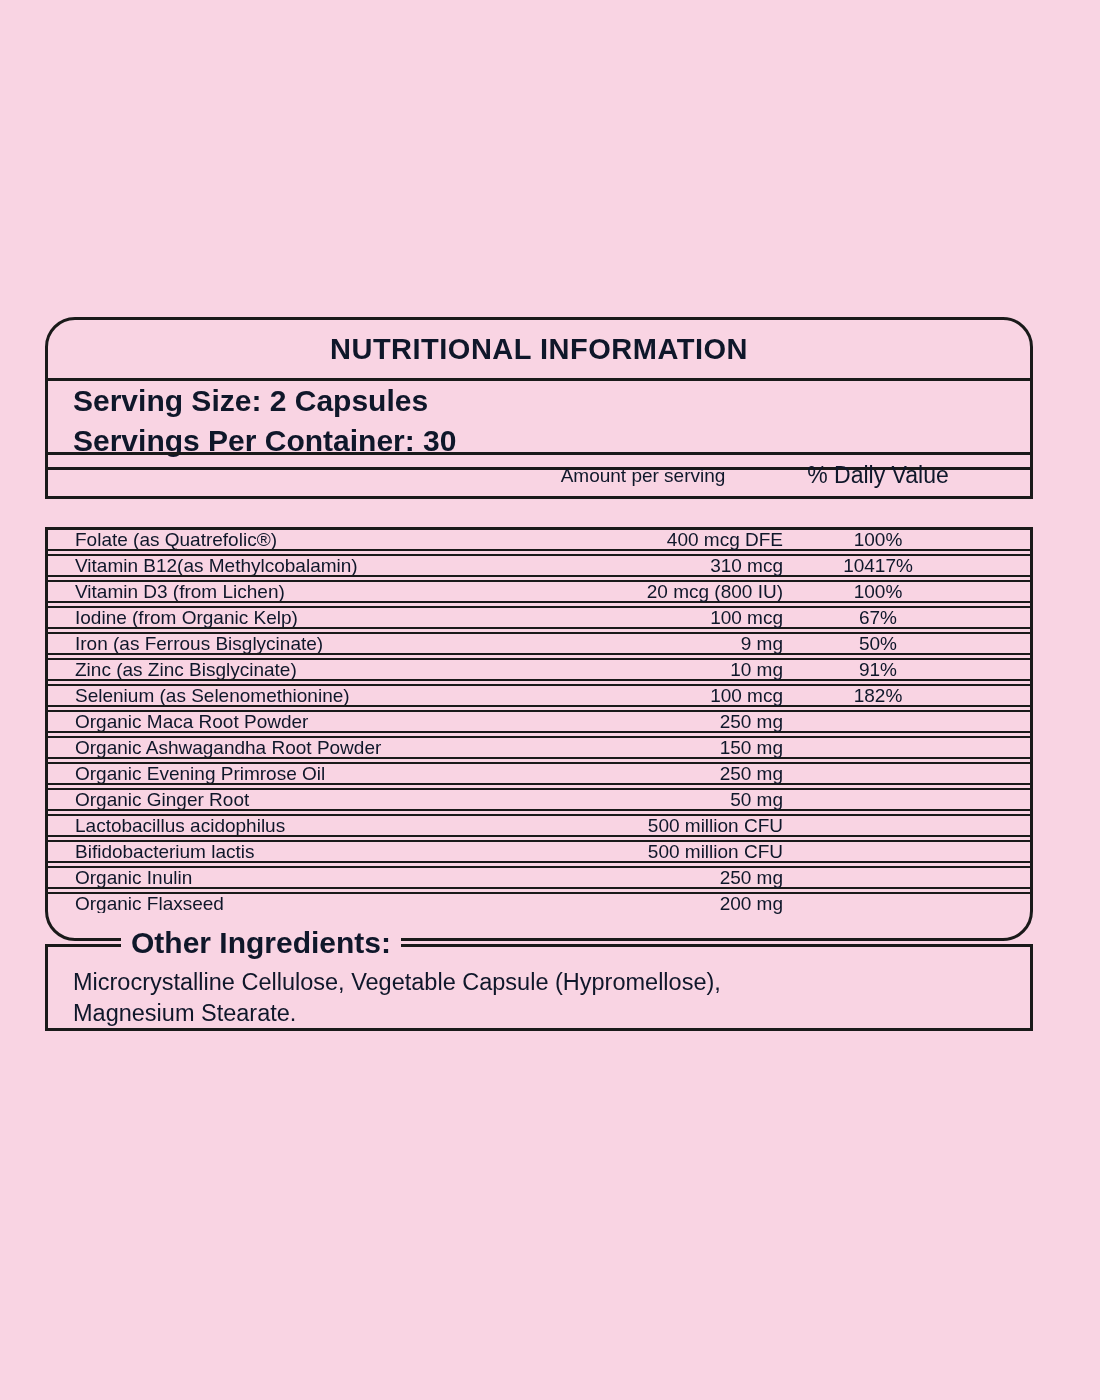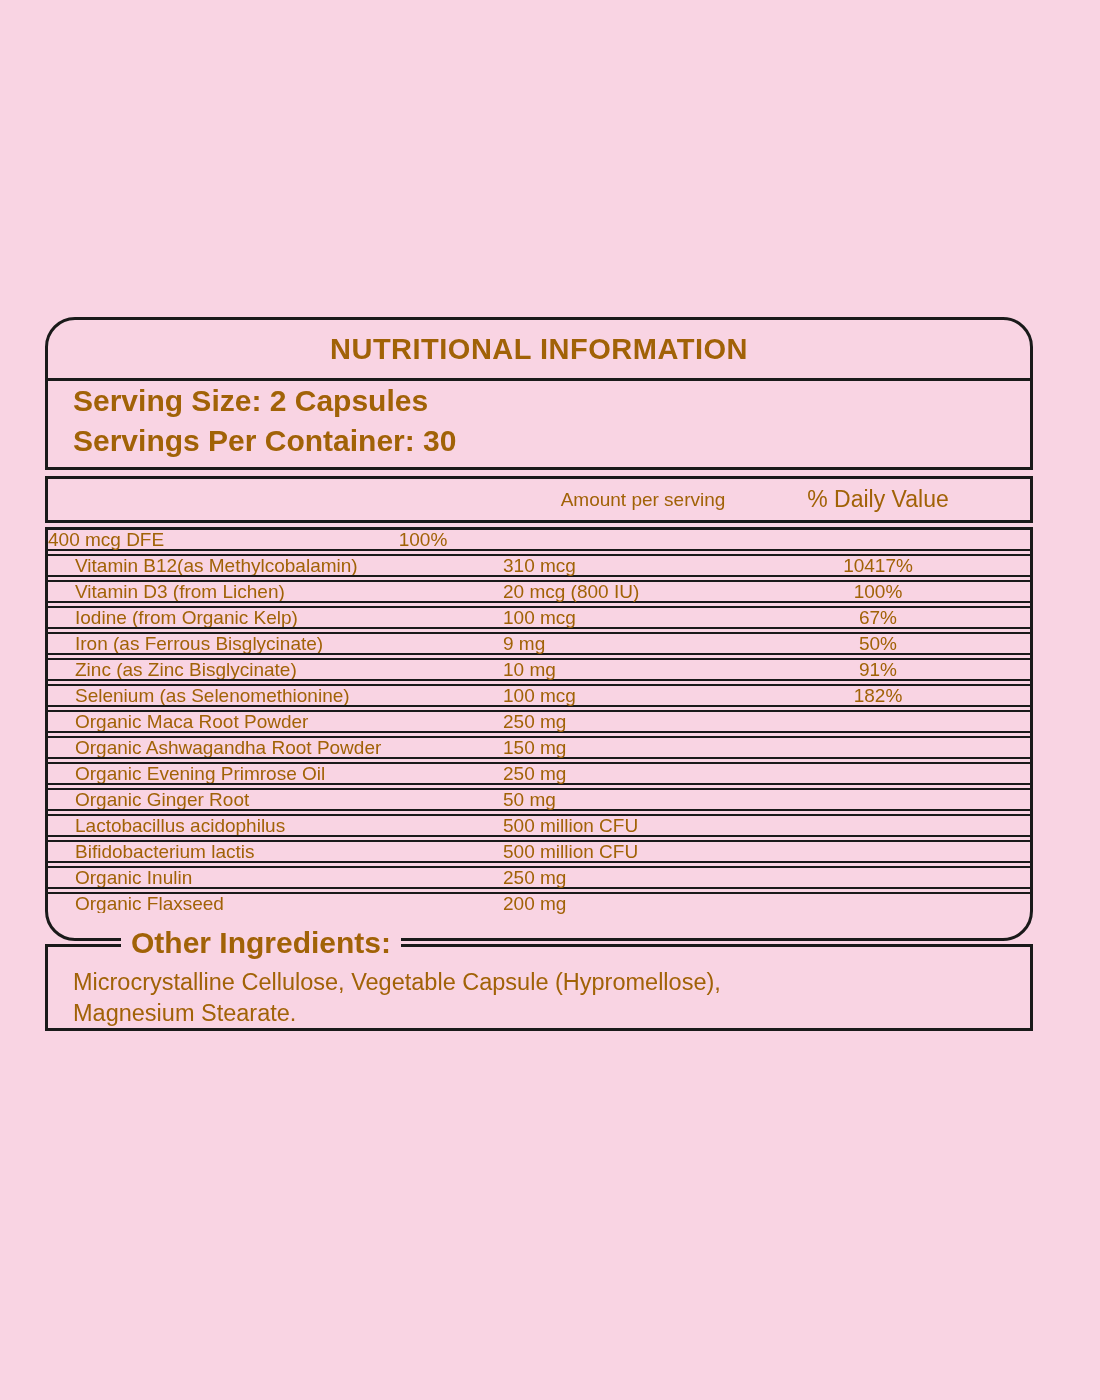--- a/index.html
+++ b/index.html
@@ -3,21 +3,21 @@
 <meta charset="utf-8">
 <style>
   html, body { margin: 0; padding: 0; }
   body { background: #f9d4e3; }
   .sheet {
     position: relative;
     width: 1100px;
     height: 1400px;
     background: #f9d4e3;
     font-family: "Liberation Sans", sans-serif;
-    color: #a16207;
+    color: #0f172a;
     overflow: hidden;
   }
   .box {
     position: absolute;
     left: 45px;
     width: 988px;
     border: 3px solid #1a1a1a;
     box-sizing: border-box;
   }
   
@@ -26,39 +26,39 @@
     height: 58px;
     border-bottom: 3px solid #1a1a1a;
     display: flex; align-items: center; justify-content: center;
     font-size: 29px; font-weight: 600; letter-spacing: 0.5px;
   }
   .serving-sec {
     padding: 0 0 0 25px;
     font-size: 30px; font-weight: 600; line-height: 40px;
   }
   
-  #box-header { top: 476px; height: 47px; display: flex; align-items: center; }
+  #box-header { top: 452px; height: 47px; display: flex; align-items: center; }
   .hdr-name { flex: 1; }
   .hdr-amt { width: 280px; text-align: center; font-size: 19px; font-weight: 500; }
   .hdr-dv  { width: 190px; margin-right: 57px; text-align: center; font-size: 23px; font-weight: 500; }
   
   #box-rows { top: 527px; height: 414px; border-radius: 0 0 30px 30px; overflow: hidden; }
   .trow {
     display: flex; align-items: center;
     height: 19px; line-height: 19px;
     border-top: 2px solid #1a1a1a;
     border-bottom: 2px solid #1a1a1a;
     margin-top: 3px;
     font-size: 19px; font-weight: 500;
     white-space: nowrap;
   }
   .trow:first-of-type { border-top: none; margin-top: 0; }
   .trow:last-of-type  { border-bottom: none; }
   .c-name { flex: 1; padding-left: 27px; overflow: hidden; }
-  .c-amt  { width: 280px; text-align: left; }
+  .c-amt  { width: 280px; text-align: right; }
   .c-dv   { width: 190px; margin-right: 57px; text-align: center; }
   
   #box-other { top: 944px; height: 87px; }
   .legend {
     position: absolute; top: -22px; left: 73px;
     background: #f9d4e3;
     padding: 0 10px;
     font-size: 30px; font-weight: 600;
     line-height: 36px;
     white-space: nowrap;
@@ -83,20 +83,21 @@
 
   <div class="box" id="box-header">
     <div class="hdr-name"></div>
     <div class="hdr-amt">Amount per serving</div>
     <div class="hdr-dv">% Daily Value</div>
   </div>
 
   <div class="box" id="box-rows">
 
       <div class="trow">
+        <div class="c-name">Folate (as Quatrefolic®)</div>
         <div class="c-amt">400 mcg DFE</div>
         <div class="c-dv">100%</div>
       </div>
 
       <div class="trow">
         <div class="c-name">Vitamin B12(as Methylcobalamin)</div>
         <div class="c-amt">310 mcg</div>
         <div class="c-dv">10417%</div>
       </div>
 

